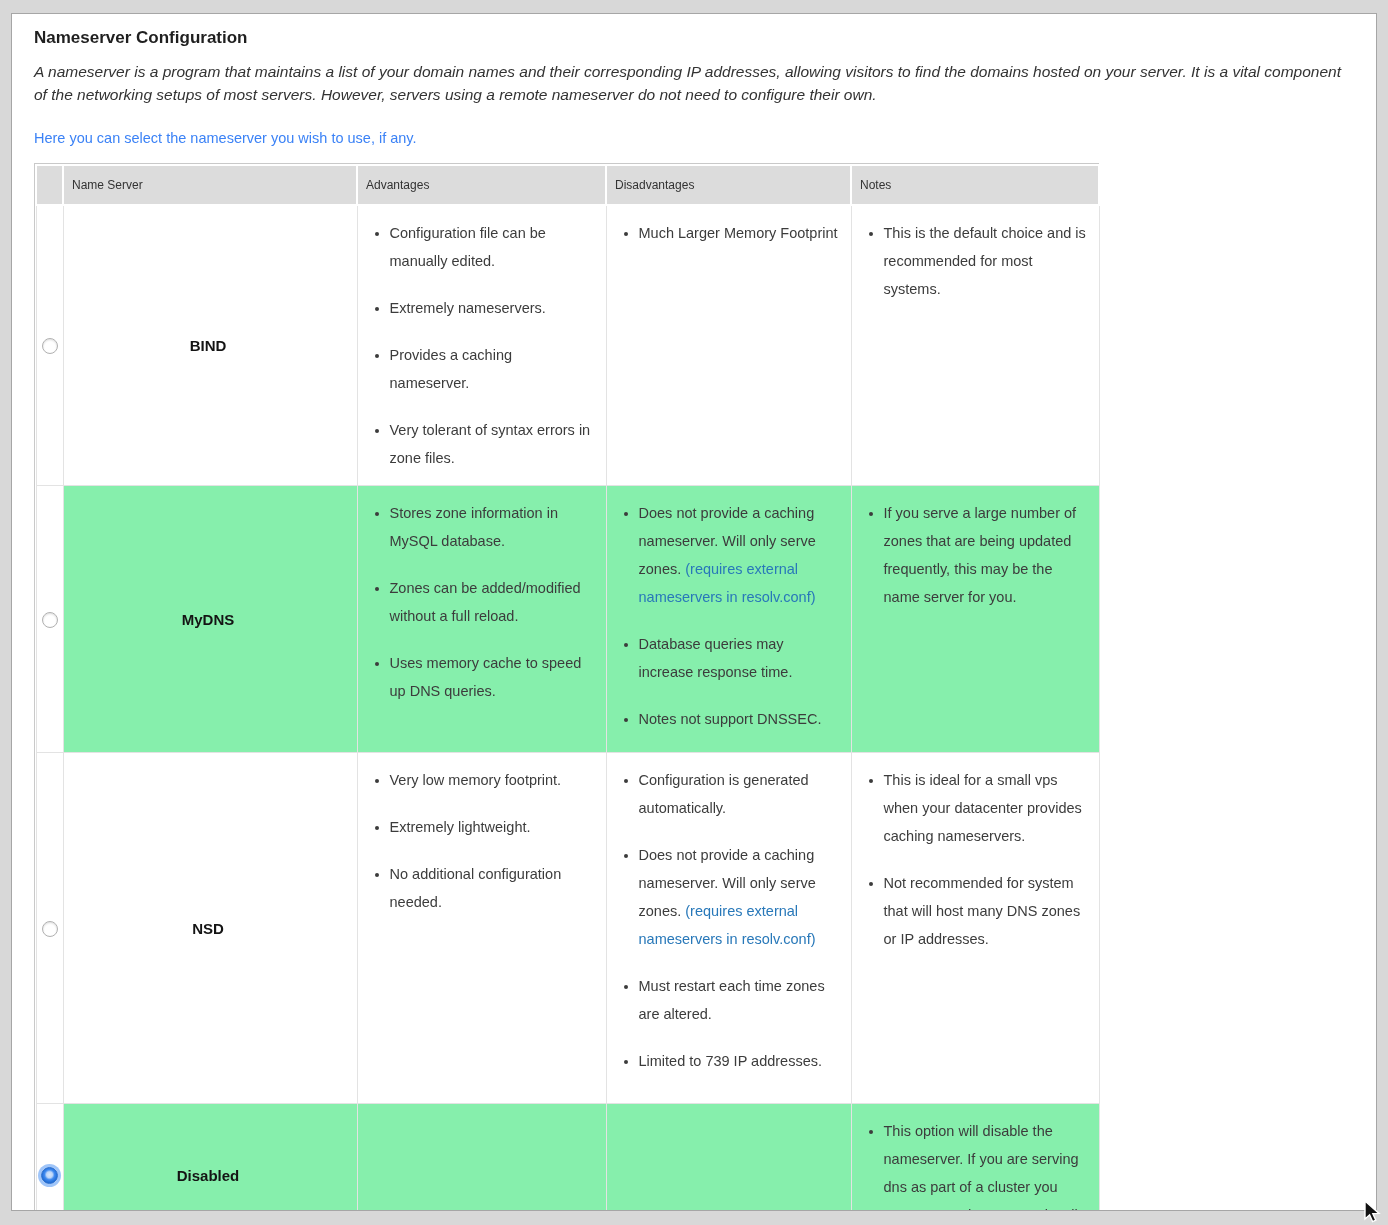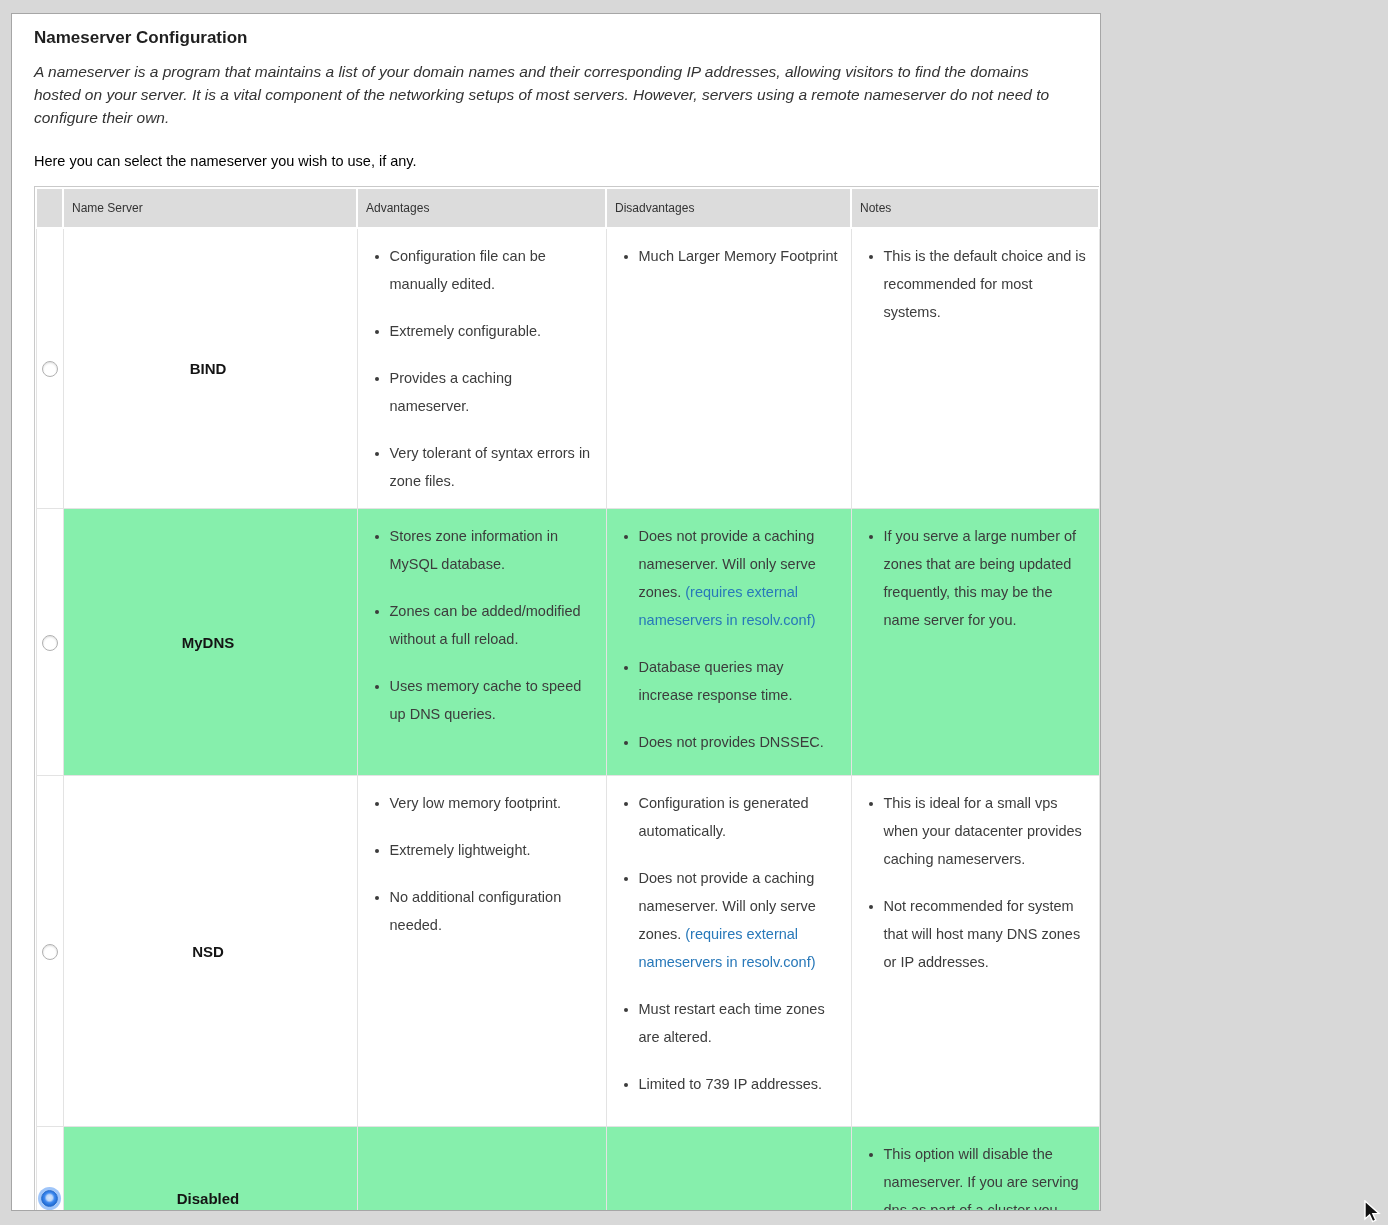--- a/index.html
+++ b/index.html
@@ -12,21 +12,21 @@
     position: relative;
     width: 1388px;
     height: 1225px;
     background: #d8d8d8;
     overflow: hidden;
   }
   .panel {
     position: absolute;
     left: 11px;
     top: 13px;
-    width: 1090px;
+    width: 1366px;
     height: 1198px;
     box-sizing: border-box;
     background: #ffffff;
     border: 1px solid #a6a6a6;
     padding: 12px 22px;
     overflow: hidden;
   }
   .page-title {
     font-size: 17px;
     font-weight: bold;
@@ -36,21 +36,21 @@
   .page-description {
     font-style: italic;
     font-size: 15.5px;
     line-height: 23px;
     color: #333333;
     max-width: 1318px;
     margin: 0 0 24px 0;
   }
   .page-instruction {
     font-size: 14.5px;
-    color: #000000;
+    color: #3b82f6;
     margin: 0 0 17px 0;
   }
   .table-wrap {
     width: 1063px;
     border: 1px solid #c9c9c9;
     background: #ffffff;
   }
   table.ns-table {
     width: 100%;
     border-collapse: collapse;
@@ -168,21 +168,21 @@
             <th>Notes</th>
           </tr>
         </thead>
         <tbody>
             <tr class="row-bind">
               <td class="radio-cell"><span class="radio" role="radio" aria-checked="false"></span></td>
               <td class="name-cell">BIND</td>
               <td>
                 <ul class="cell-list">
                   <li><span>Configuration file can be manually edited.</span></li>
-                  <li><span>Extremely configurable.</span></li>
+                  <li><span>Extremely nameservers.</span></li>
                   <li><span>Provides a caching nameserver.</span></li>
                   <li><span>Very tolerant of syntax errors in zone files.</span></li>
                 </ul>
               </td>
               <td>
                 <ul class="cell-list">
                   <li><span>Much Larger Memory Footprint</span></li>
                 </ul>
               </td>
               <td>
@@ -198,21 +198,21 @@
                 <ul class="cell-list">
                   <li><span>Stores zone information in MySQL database.</span></li>
                   <li><span>Zones can be added/modified without a full reload.</span></li>
                   <li><span>Uses memory cache to speed up DNS queries.</span></li>
                 </ul>
               </td>
               <td>
                 <ul class="cell-list">
                   <li><span>Does not provide a caching nameserver. Will only serve zones. </span><a class="inline-link">(requires external nameservers in resolv.conf)</a></li>
                   <li><span>Database queries may increase response time.</span></li>
-                  <li><span>Does not provides DNSSEC.</span></li>
+                  <li><span>Notes not support DNSSEC.</span></li>
                 </ul>
               </td>
               <td>
                 <ul class="cell-list">
                   <li><span>If you serve a large number of zones that are being updated frequently, this may be the name server for you.</span></li>
                 </ul>
               </td>
             </tr>
             <tr class="row-nsd">
               <td class="radio-cell"><span class="radio" role="radio" aria-checked="false"></span></td>

